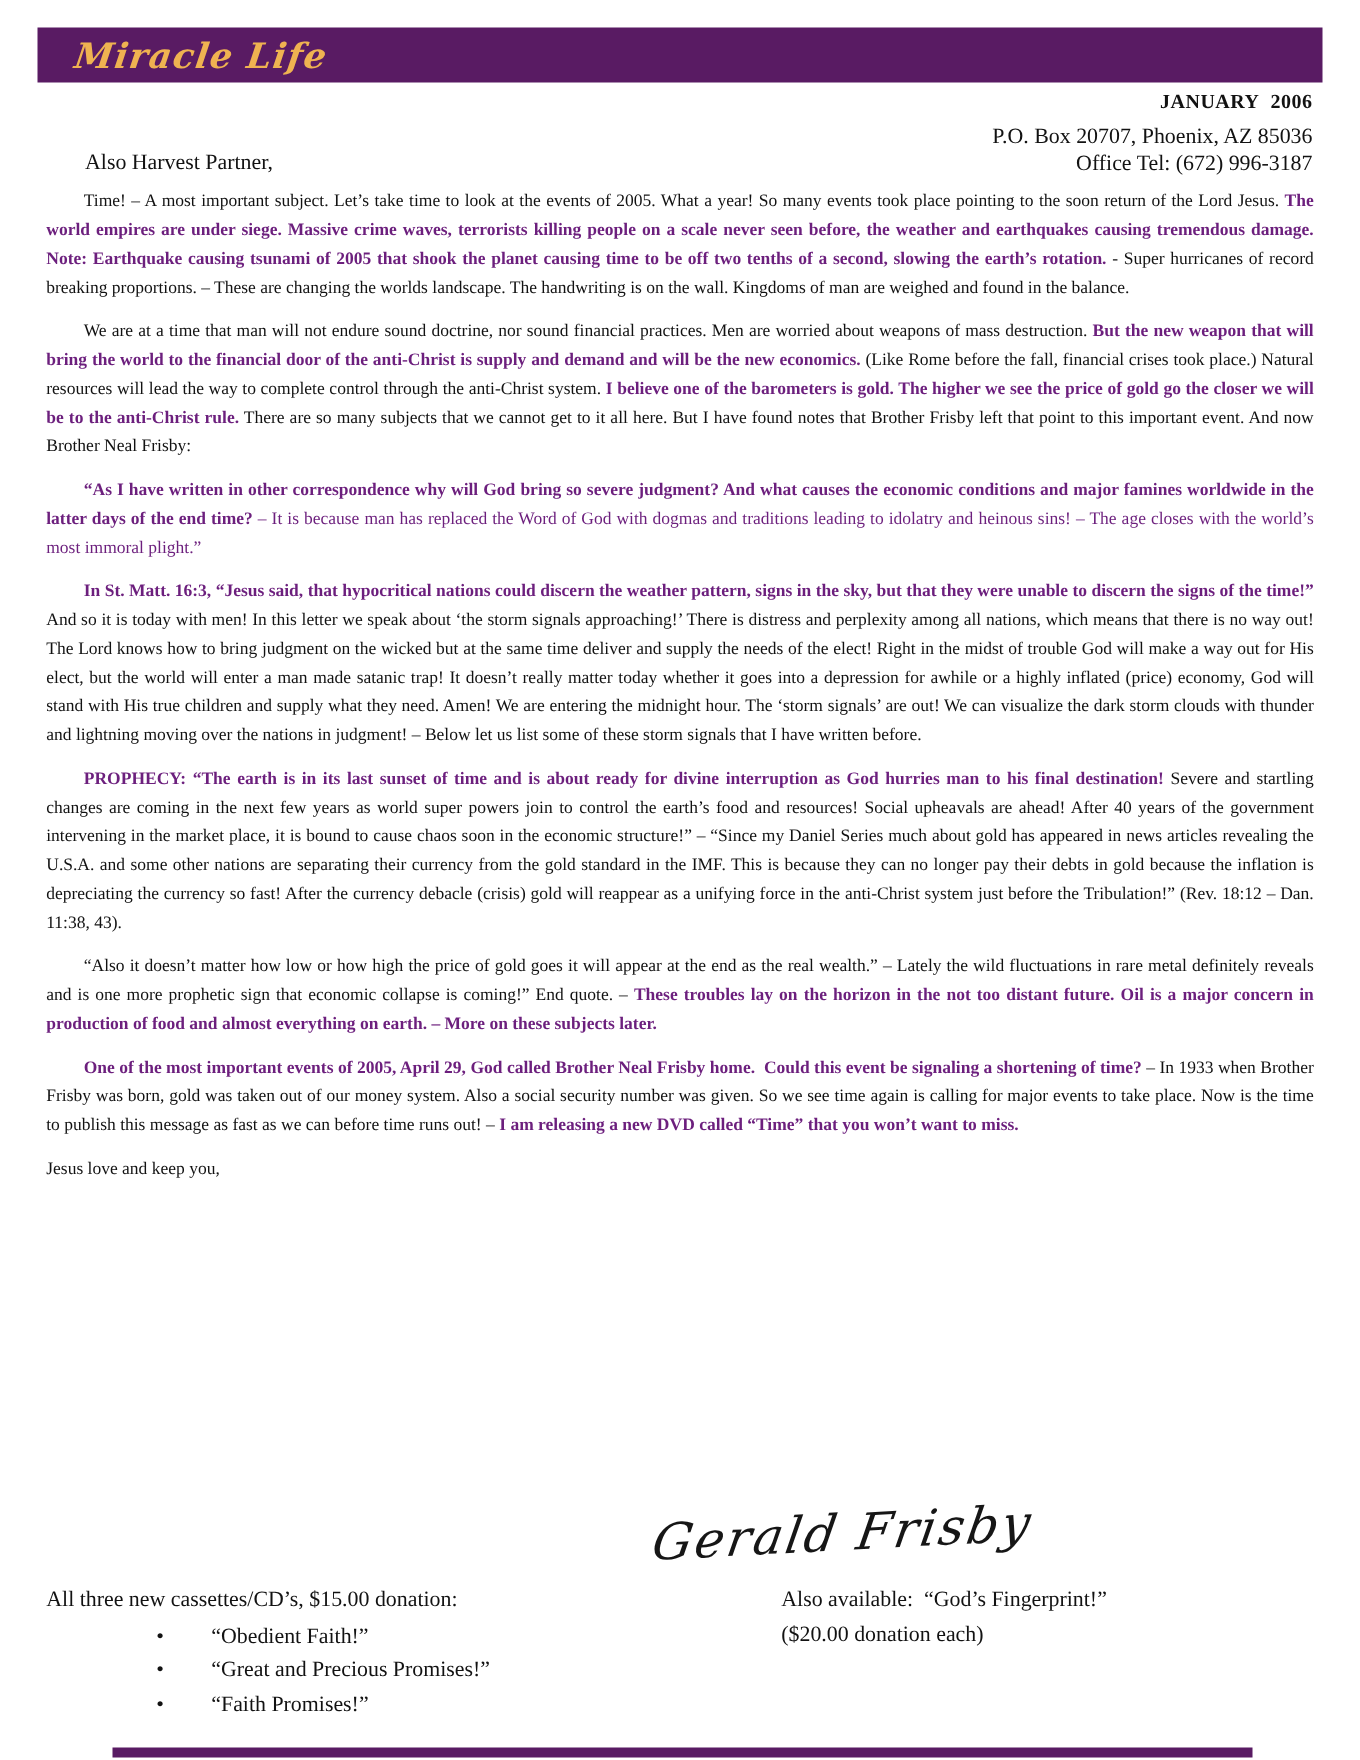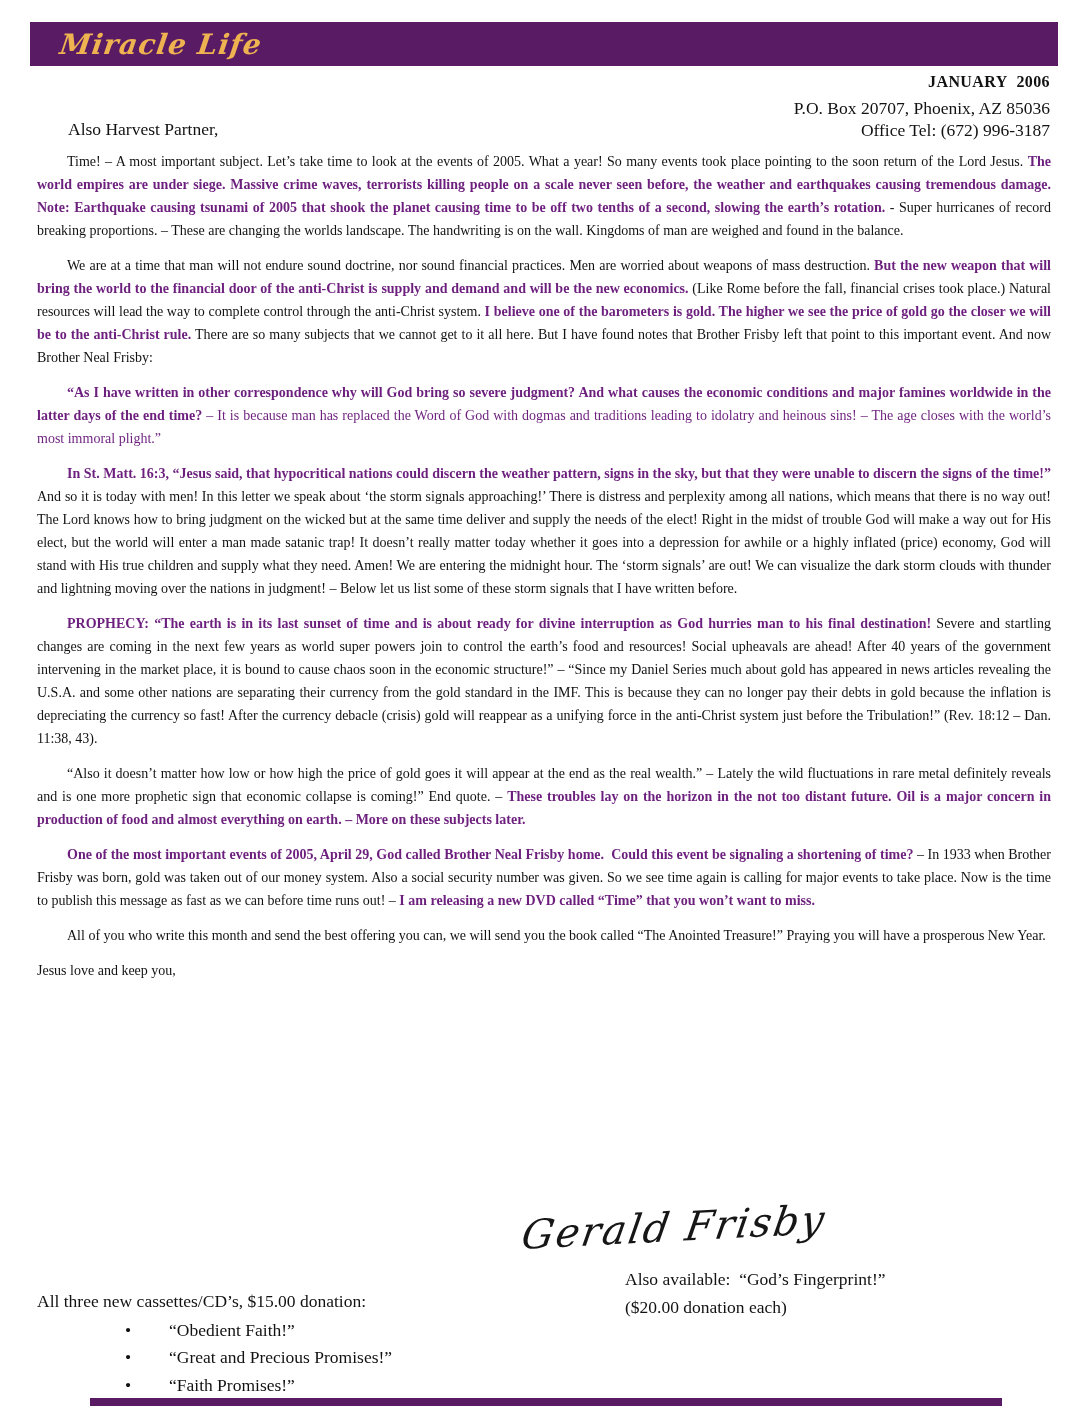--- a/index.html
+++ b/index.html
@@ -27,21 +27,21 @@
   .letter p { margin:0 0 12px 0; text-indent:30px; }
   .pb { color:#6C1F7D; font-weight:bold; }
   .pr { color:#6C1F7D; }
   .closing { text-indent:0 !important; text-align:left; margin-left:352px; }
   .sig {
     position:absolute; left:522px; top:1204px; width:max-content;
     font-family:"DejaVu Serif",serif; font-style:italic; font-size:40px; color:#161616;
     transform:rotate(-3deg) skewX(-12deg); letter-spacing:2px;
   }
   .footer { position:absolute; left:37px; top:1266px; width:1014px; font-size:17.5px; line-height:27.5px; }
-  .f-left { position:absolute; left:0; top:0; width:520px;margin-top:22px; }
+  .f-left { position:absolute; left:0; top:0; width:520px; }
   .f-right { position:absolute; left:548px; top:0; width:460px; }
   .f-head { margin-bottom:1px; }
   .bullet-row { display:flex; margin-left:85px; }
   .dot { width:44px; text-align:left; padding-left:3px; }
   .dvd-head { font-weight:bold; }
   .dvd-label { color:#6C1F7D; }
   .dvd-title { color:#992433; margin-left:9px; }
   .f-indent { margin-left:40px; }
   .bottombar { position:absolute; left:90px; top:1398px; width:912px; height:8px; background:#591B63; }
 </style>
@@ -68,21 +68,20 @@
   <p><span class="pb">“As I have written in other correspondence why will God bring so severe judgment? And what causes the economic conditions and major famines worldwide in the latter days of the end time?</span><span class="pr"> – It is because man has replaced the Word of God with dogmas and traditions leading to idolatry and heinous sins! – The age closes with the world’s most immoral plight.”</span></p>
 
   <p><span class="pb">In St. Matt. 16:3, “Jesus said, that hypocritical nations could discern the weather pattern, signs in the sky, but that they were unable to discern the signs of the time!”</span><span> And so it is today with men! In this letter we speak about ‘the storm signals approaching!’ There is distress and perplexity among all nations, which means that there is no way out! The Lord knows how to bring judgment on the wicked but at the same time deliver and supply the needs of the elect! Right in the midst of trouble God will make a way out for His elect, but the world will enter a man made satanic trap! It doesn’t really matter today whether it goes into a depression for awhile or a highly inflated (price) economy, God will stand with His true children and supply what they need. Amen! We are entering the midnight hour. The ‘storm signals’ are out! We can visualize the dark storm clouds with thunder and lightning moving over the nations in judgment! – Below let us list some of these storm signals that I have written before.</span></p>
 
   <p><span class="pb">PROPHECY: “The earth is in its last sunset of time and is about ready for divine interruption as God hurries man to his final destination!</span><span> Severe and startling changes are coming in the next few years as world super powers join to control the earth’s food and resources! Social upheavals are ahead! After 40 years of the government intervening in the market place, it is bound to cause chaos soon in the economic structure!” – “Since my Daniel Series much about gold has appeared in news articles revealing the U.S.A. and some other nations are separating their currency from the gold standard in the IMF. This is because they can no longer pay their debts in gold because the inflation is depreciating the currency so fast! After the currency debacle (crisis) gold will reappear as a unifying force in the anti-Christ system just before the Tribulation!” (Rev. 18:12 – Dan. 11:38, 43).</span></p>
 
   <p><span>“Also it doesn’t matter how low or how high the price of gold goes it will appear at the end as the real wealth.” – Lately the wild fluctuations in rare metal definitely reveals and is one more prophetic sign that economic collapse is coming!” End quote. – </span><span class="pb">These troubles lay on the horizon in the not too distant future. Oil is a major concern in production of food and almost everything on earth. – More on these subjects later.</span></p>
 
   <p><span class="pb">One of the most important events of 2005, April 29, God called Brother Neal Frisby home.&nbsp; Could this event be signaling a shortening of time?</span><span> – In 1933 when Brother Frisby was born, gold was taken out of our money system. Also a social security number was given. So we see time again is calling for major events to take place. Now is the time to publish this message as fast as we can before time runs out! – </span><span class="pb">I am releasing a new DVD called “Time” that you won’t want to miss.</span></p>
 
-  <p><span>All of you who write this month and send the best offering you can, we will send you the book called “The Anointed Treasure!” Praying you will have a prosperous New Year.</span></p>
 
   <p class="closing">Jesus love and keep you,</p>
 </div>
 
 <div class="sig">Gerald Frisby</div>
 
 <div class="footer">
   <div class="f-left">
     <div class="f-head">All three new cassettes/CD’s, $15.00 donation:</div>
     <div class="bullet-row">

